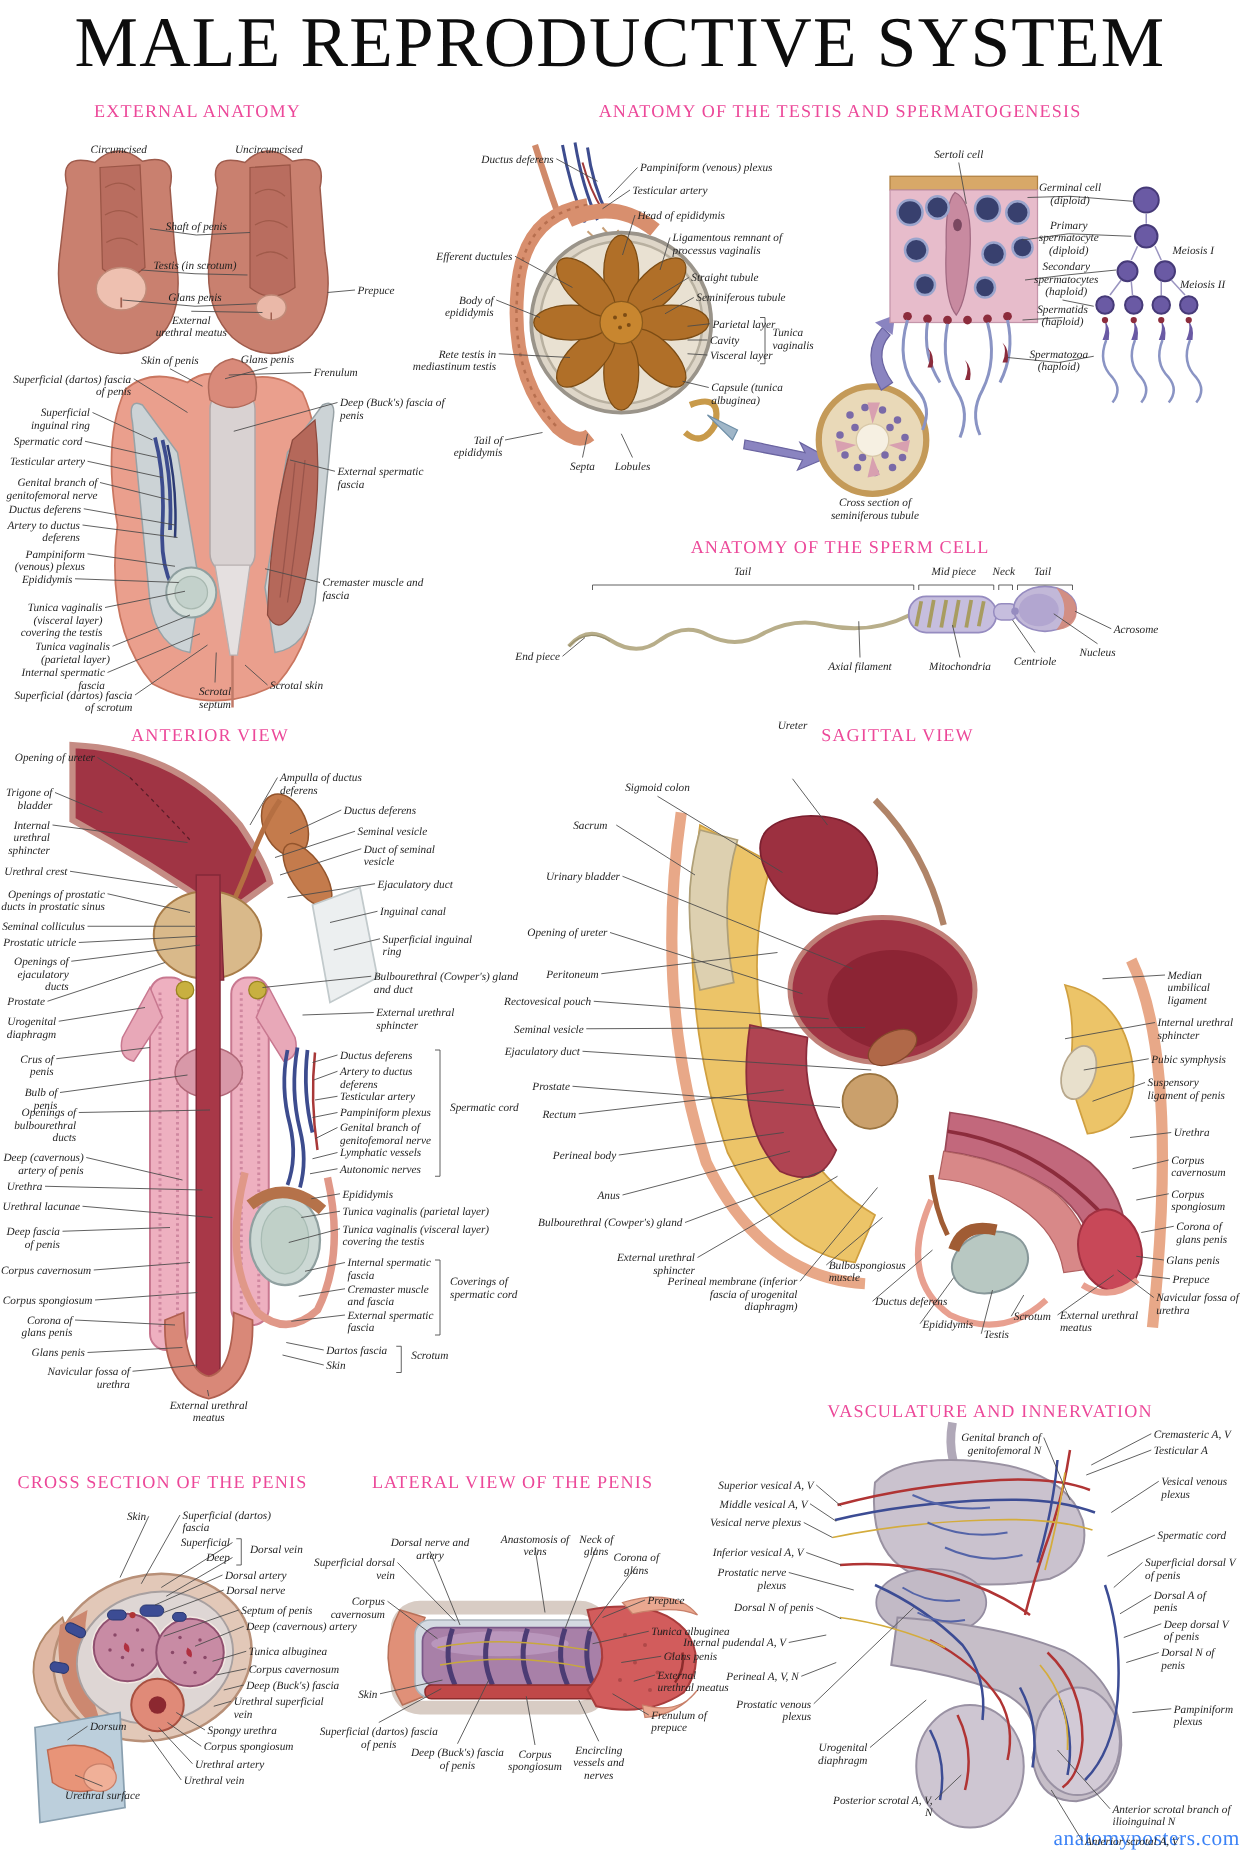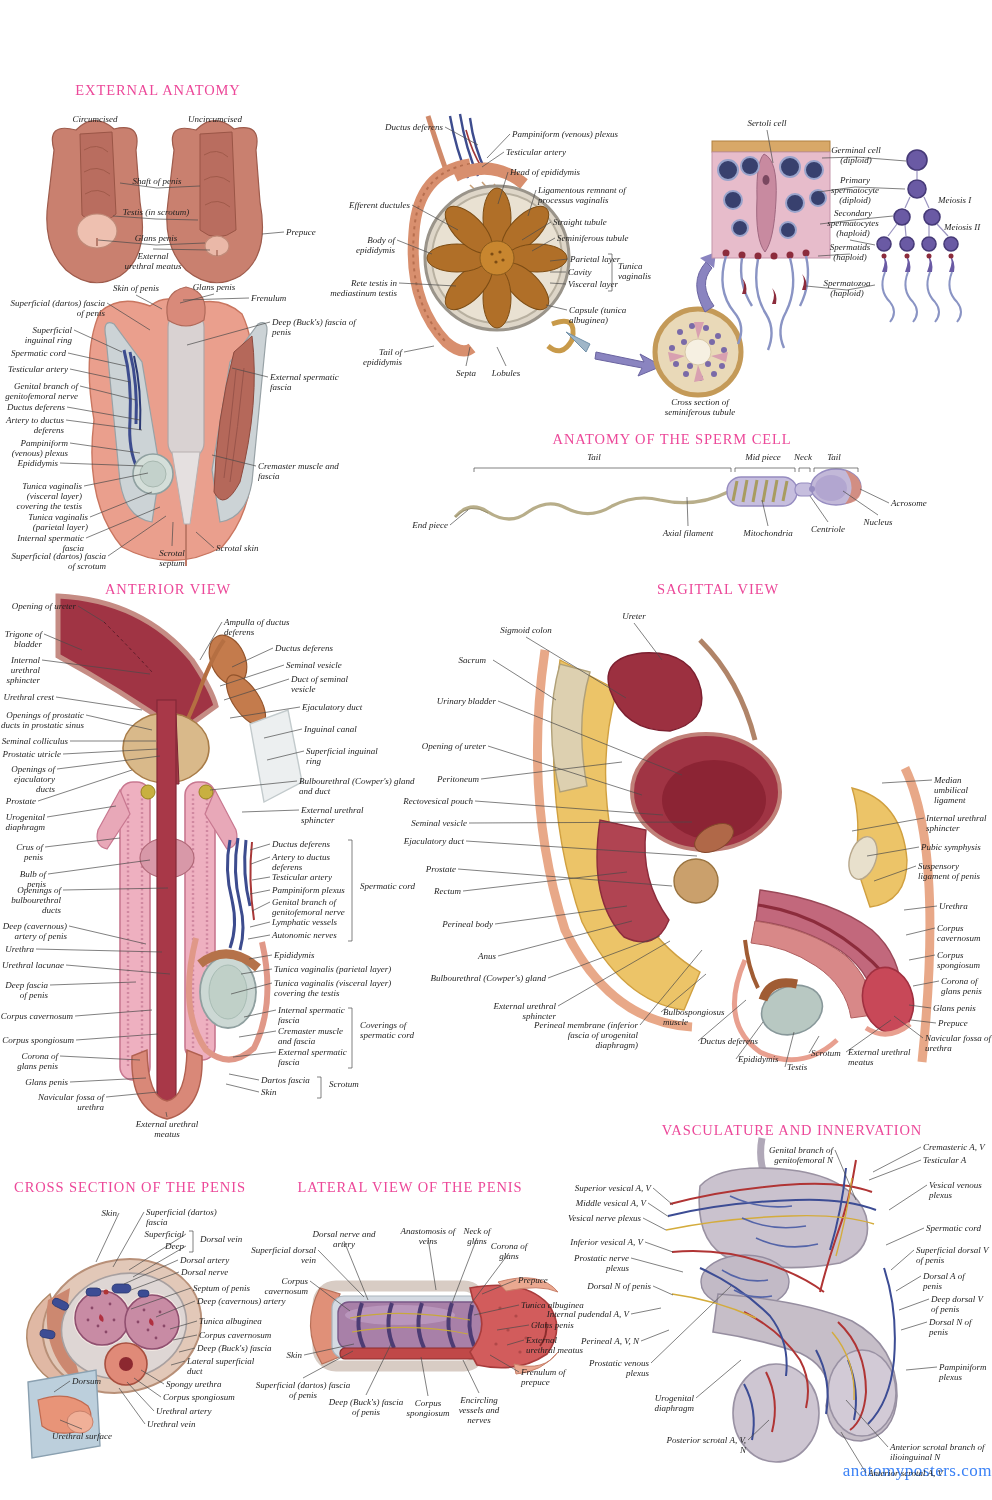--- a/index.html
+++ b/index.html
@@ -18,20 +18,21 @@
   svg.layer{position:absolute;left:0;top:0;pointer-events:none;}
   #art{z-index:1;}
   #leader-svg{z-index:5;}
   #annot-layer{position:absolute;left:0;top:0;width:992px;height:1500px;z-index:10;}
 </style>
 </head>
 <body>
 
 <div class="poster">
 
+  <div class="poster-title">MALE REPRODUCTIVE SYSTEM</div>
 
   <svg id="art" class="layer" width="992" height="1500" viewBox="0 0 992 1500">
 
     <g>
       <path d="M54 150 Q46 122 76 130 Q94 112 114 129 Q142 122 136 150 L140 202 Q150 256 120 276 Q92 292 66 270 Q42 246 48 202 Z" fill="#c9806f" stroke="#9e5b4c" stroke-width="1.2"></path>
       <path d="M80 134 L112 132 L116 214 Q98 230 82 215 Z" fill="#b96d5f" stroke="#9a5546" stroke-width="1"></path>
       <path d="M84 150 Q97 142 108 152 M84 172 Q97 164 110 174 M85 194 Q98 186 110 196" stroke="#a05a4a" stroke-width="1" fill="none"></path>
       <ellipse cx="97" cy="231" rx="20" ry="17" fill="#eec0b0" stroke="#c08a78" stroke-width="1.2"></ellipse>
       <path d="M97 238 L97 246" stroke="#a06050" stroke-width="1.4"></path>
     </g>
@@ -641,20 +642,21 @@
       <div class="lbl r" style="max-width: 75px; right: 928px; top: 415px;">Artery to ductus deferens</div>
       <div class="lbl r" style="max-width: 80px; right: 924px; top: 438px;">Pampiniform (venous) plexus</div>
       <div class="lbl r" style="right: 934px; top: 458px;">Epididymis</div>
       <div class="lbl l" style="max-width: 85px; left: 258px; top: 461px;">Cremaster muscle and fascia</div>
       <div class="lbl r" style="max-width: 95px; right: 910px; top: 481px;">Tunica vaginalis (visceral layer) covering the testis</div>
       <div class="lbl r" style="max-width: 85px; right: 904px; top: 512px;">Tunica vaginalis (parietal layer)</div>
       <div class="lbl r" style="max-width: 85px; right: 908px; top: 533px;">Internal spermatic fascia</div>
       <div class="lbl r" style="max-width: 100px; right: 886px; top: 551px;">Superficial (dartos) fascia of scrotum</div>
       <div class="lbl c" style="max-width: 45px; left: 172px; top: 548px;">Scrotal septum</div>
       <div class="lbl l" style="left: 216px; top: 543px;">Scrotal skin</div>
+      <div class="section-title" style="left: 672px; top: 90px;">ANATOMY OF THE TESTIS AND SPERMATOGENESIS</div>
       <div class="lbl r" style="right: 549px; top: 122px;">Ductus deferens</div>
       <div class="lbl l" style="max-width: 140px; left: 512px; top: 129px;">Pampiniform (venous) plexus</div>
       <div class="lbl l" style="left: 506px; top: 147px;">Testicular artery</div>
       <div class="lbl l" style="max-width: 110px; left: 510px; top: 167px;">Head of epididymis</div>
       <div class="lbl l" style="max-width: 120px; left: 538px; top: 185px;">Ligamentous remnant of processus vaginalis</div>
       <div class="lbl r" style="max-width: 80px; right: 582px; top: 200px;">Efferent ductules</div>
       <div class="lbl l" style="left: 553px; top: 217px;">Straight tubule</div>
       <div class="lbl l" style="max-width: 110px; left: 557px; top: 233px;">Seminiferous tubule</div>
       <div class="lbl r" style="max-width: 60px; right: 597px; top: 235px;">Body of epididymis</div>
       <div class="lbl l" style="left: 570px; top: 254px;">Parietal layer</div>
@@ -731,21 +733,21 @@
       <div class="lbl l" style="max-width: 150px; left: 274px; top: 964px;">Tunica vaginalis (parietal layer)</div>
       <div class="lbl l" style="max-width: 145px; left: 274px; top: 978px;">Tunica vaginalis (visceral layer) covering the testis</div>
       <div class="lbl l" style="max-width: 80px; left: 278px; top: 1005px;">Internal spermatic fascia</div>
       <div class="lbl l" style="max-width: 80px; left: 278px; top: 1026px;">Cremaster muscle and fascia</div>
       <div class="lbl l" style="max-width: 80px; left: 278px; top: 1047px;">External spermatic fascia</div>
       <div class="lbl l" style="max-width: 70px; left: 360px; top: 1020px;">Coverings of spermatic cord</div>
       <div class="lbl l" style="left: 261px; top: 1075px;">Dartos fascia</div>
       <div class="lbl l" style="left: 261px; top: 1087px;">Skin</div>
       <div class="lbl l" style="left: 329px; top: 1079px;">Scrotum</div>
       <div class="section-title" style="left: 718px; top: 589px;">SAGITTAL VIEW</div>
-      <div class="lbl c" style="left: 634px; top: 611px;">Ureter</div>
+      <div class="lbl c" style="left: 634px; top: 575px;">Ureter</div>
       <div class="lbl c" style="max-width: 90px; left: 526px; top: 625px;">Sigmoid colon</div>
       <div class="lbl r" style="right: 506px; top: 655px;">Sacrum</div>
       <div class="lbl r" style="max-width: 90px; right: 496px; top: 696px;">Urinary bladder</div>
       <div class="lbl r" style="max-width: 95px; right: 506px; top: 741px;">Opening of ureter</div>
       <div class="lbl r" style="right: 513px; top: 774px;">Peritoneum</div>
       <div class="lbl r" style="max-width: 105px; right: 519px; top: 796px;">Rectovesical pouch</div>
       <div class="lbl r" style="max-width: 95px; right: 525px; top: 818px;">Seminal vesicle</div>
       <div class="lbl r" style="max-width: 62px; right: 528px; top: 836px;">Ejaculatory duct</div>
       <div class="lbl r" style="right: 536px; top: 864px;">Prostate</div>
       <div class="lbl r" style="right: 531px; top: 886px; margin-left: 12px;">Rectum</div>
@@ -777,21 +779,21 @@
       <div class="lbl r" style="max-width: 90px; right: 808px; top: 1229px;">Superficial</div>
       <div class="lbl r" style="right: 808px; top: 1241px;">Deep</div>
       <div class="lbl l" style="left: 200px; top: 1234px;">Dorsal vein</div>
       <div class="lbl l" style="left: 180px; top: 1255px;">Dorsal artery</div>
       <div class="lbl l" style="left: 181px; top: 1267px;">Dorsal nerve</div>
       <div class="lbl l" style="max-width: 110px; left: 193px; top: 1283px;">Septum of penis</div>
       <div class="lbl l" style="max-width: 90px; left: 197px; top: 1296px;">Deep (cavernous) artery</div>
       <div class="lbl l" style="max-width: 110px; left: 199px; top: 1316px;">Tunica albuginea</div>
       <div class="lbl l" style="max-width: 110px; left: 199px; top: 1330px;">Corpus cavernosum</div>
       <div class="lbl l" style="max-width: 110px; left: 197px; top: 1343px;">Deep (Buck's) fascia</div>
-      <div class="lbl l" style="max-width: 75px; left: 187px; top: 1356px;">Lateral superficial duct</div>
+      <div class="lbl l" style="max-width: 75px; left: 187px; top: 1356px;">Urethral superficial vein</div>
       <div class="lbl l" style="max-width: 110px; left: 166px; top: 1379px;">Spongy urethra</div>
       <div class="lbl l" style="max-width: 110px; left: 163px; top: 1392px;">Corpus spongiosum</div>
       <div class="lbl l" style="max-width: 110px; left: 156px; top: 1406px;">Urethral artery</div>
       <div class="lbl l" style="max-width: 110px; left: 147px; top: 1419px;">Urethral vein</div>
       <div class="lbl l" style="left: 72px; top: 1376px;">Dorsum</div>
       <div class="lbl c" style="max-width: 110px; left: 82px; top: 1431px;">Urethral surface</div>
       <div class="section-title" style="left: 410px; top: 1187px;">LATERAL VIEW OF THE PENIS</div>
       <div class="lbl c" style="max-width: 75px; left: 344px; top: 1229px;">Dorsal nerve and artery</div>
       <div class="lbl c" style="max-width: 75px; left: 428px; top: 1226px;">Anastomosis of veins</div>
       <div class="lbl c" style="max-width: 45px; left: 477px; top: 1226px;">Neck of glans</div>

